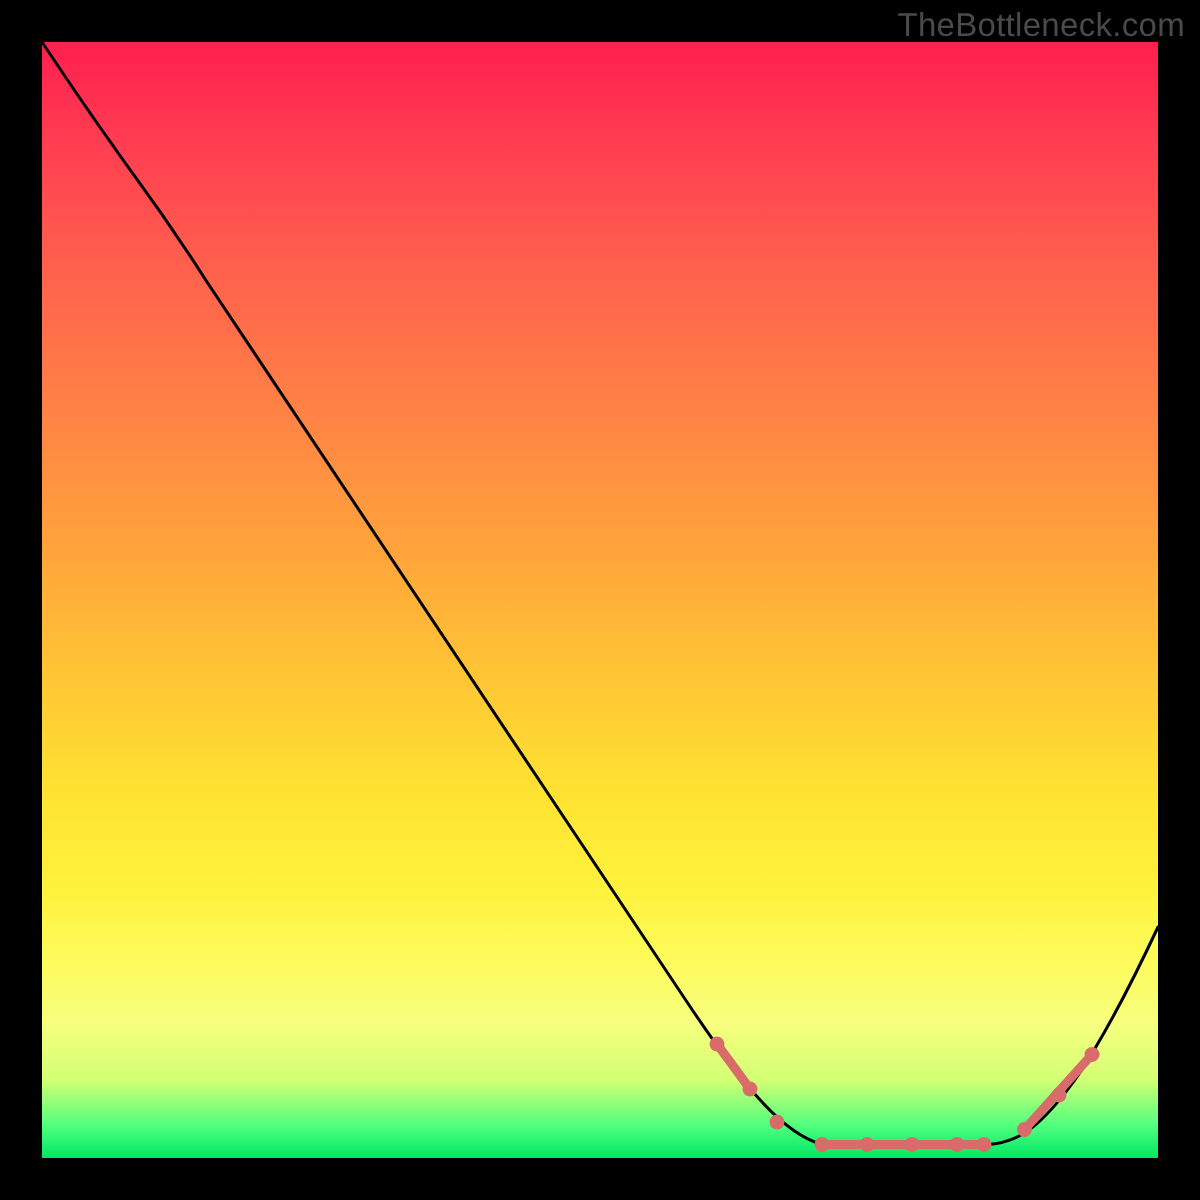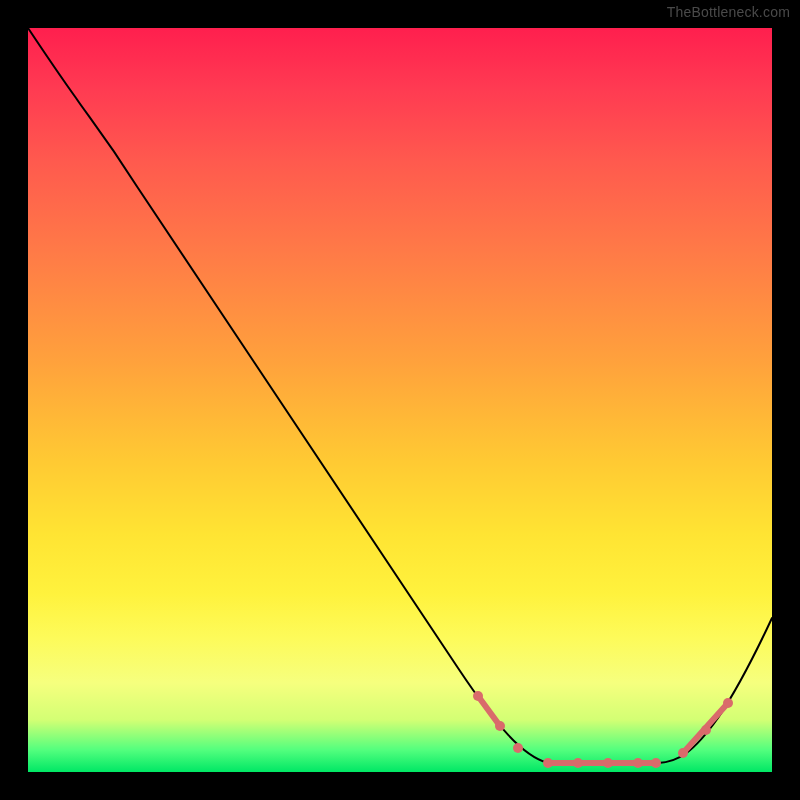--- a/index.html
+++ b/index.html
@@ -39,21 +39,21 @@
       #d3ff74 93%,
       #54ff7e 97%,
       #00e765 100%
     );
   }
   .watermark {
     position: absolute;
     top: 4px;
     right: 10px;
     color: #4a4a4a;
-    font-size: 14px;
+    font-size: 22px;
     letter-spacing: 0.2px;
     font-weight: 500;
     user-select: none;
   }
   svg.curve {
     position: absolute;
     left: 0;
     top: 0;
     width: 744px;
     height: 744px;

